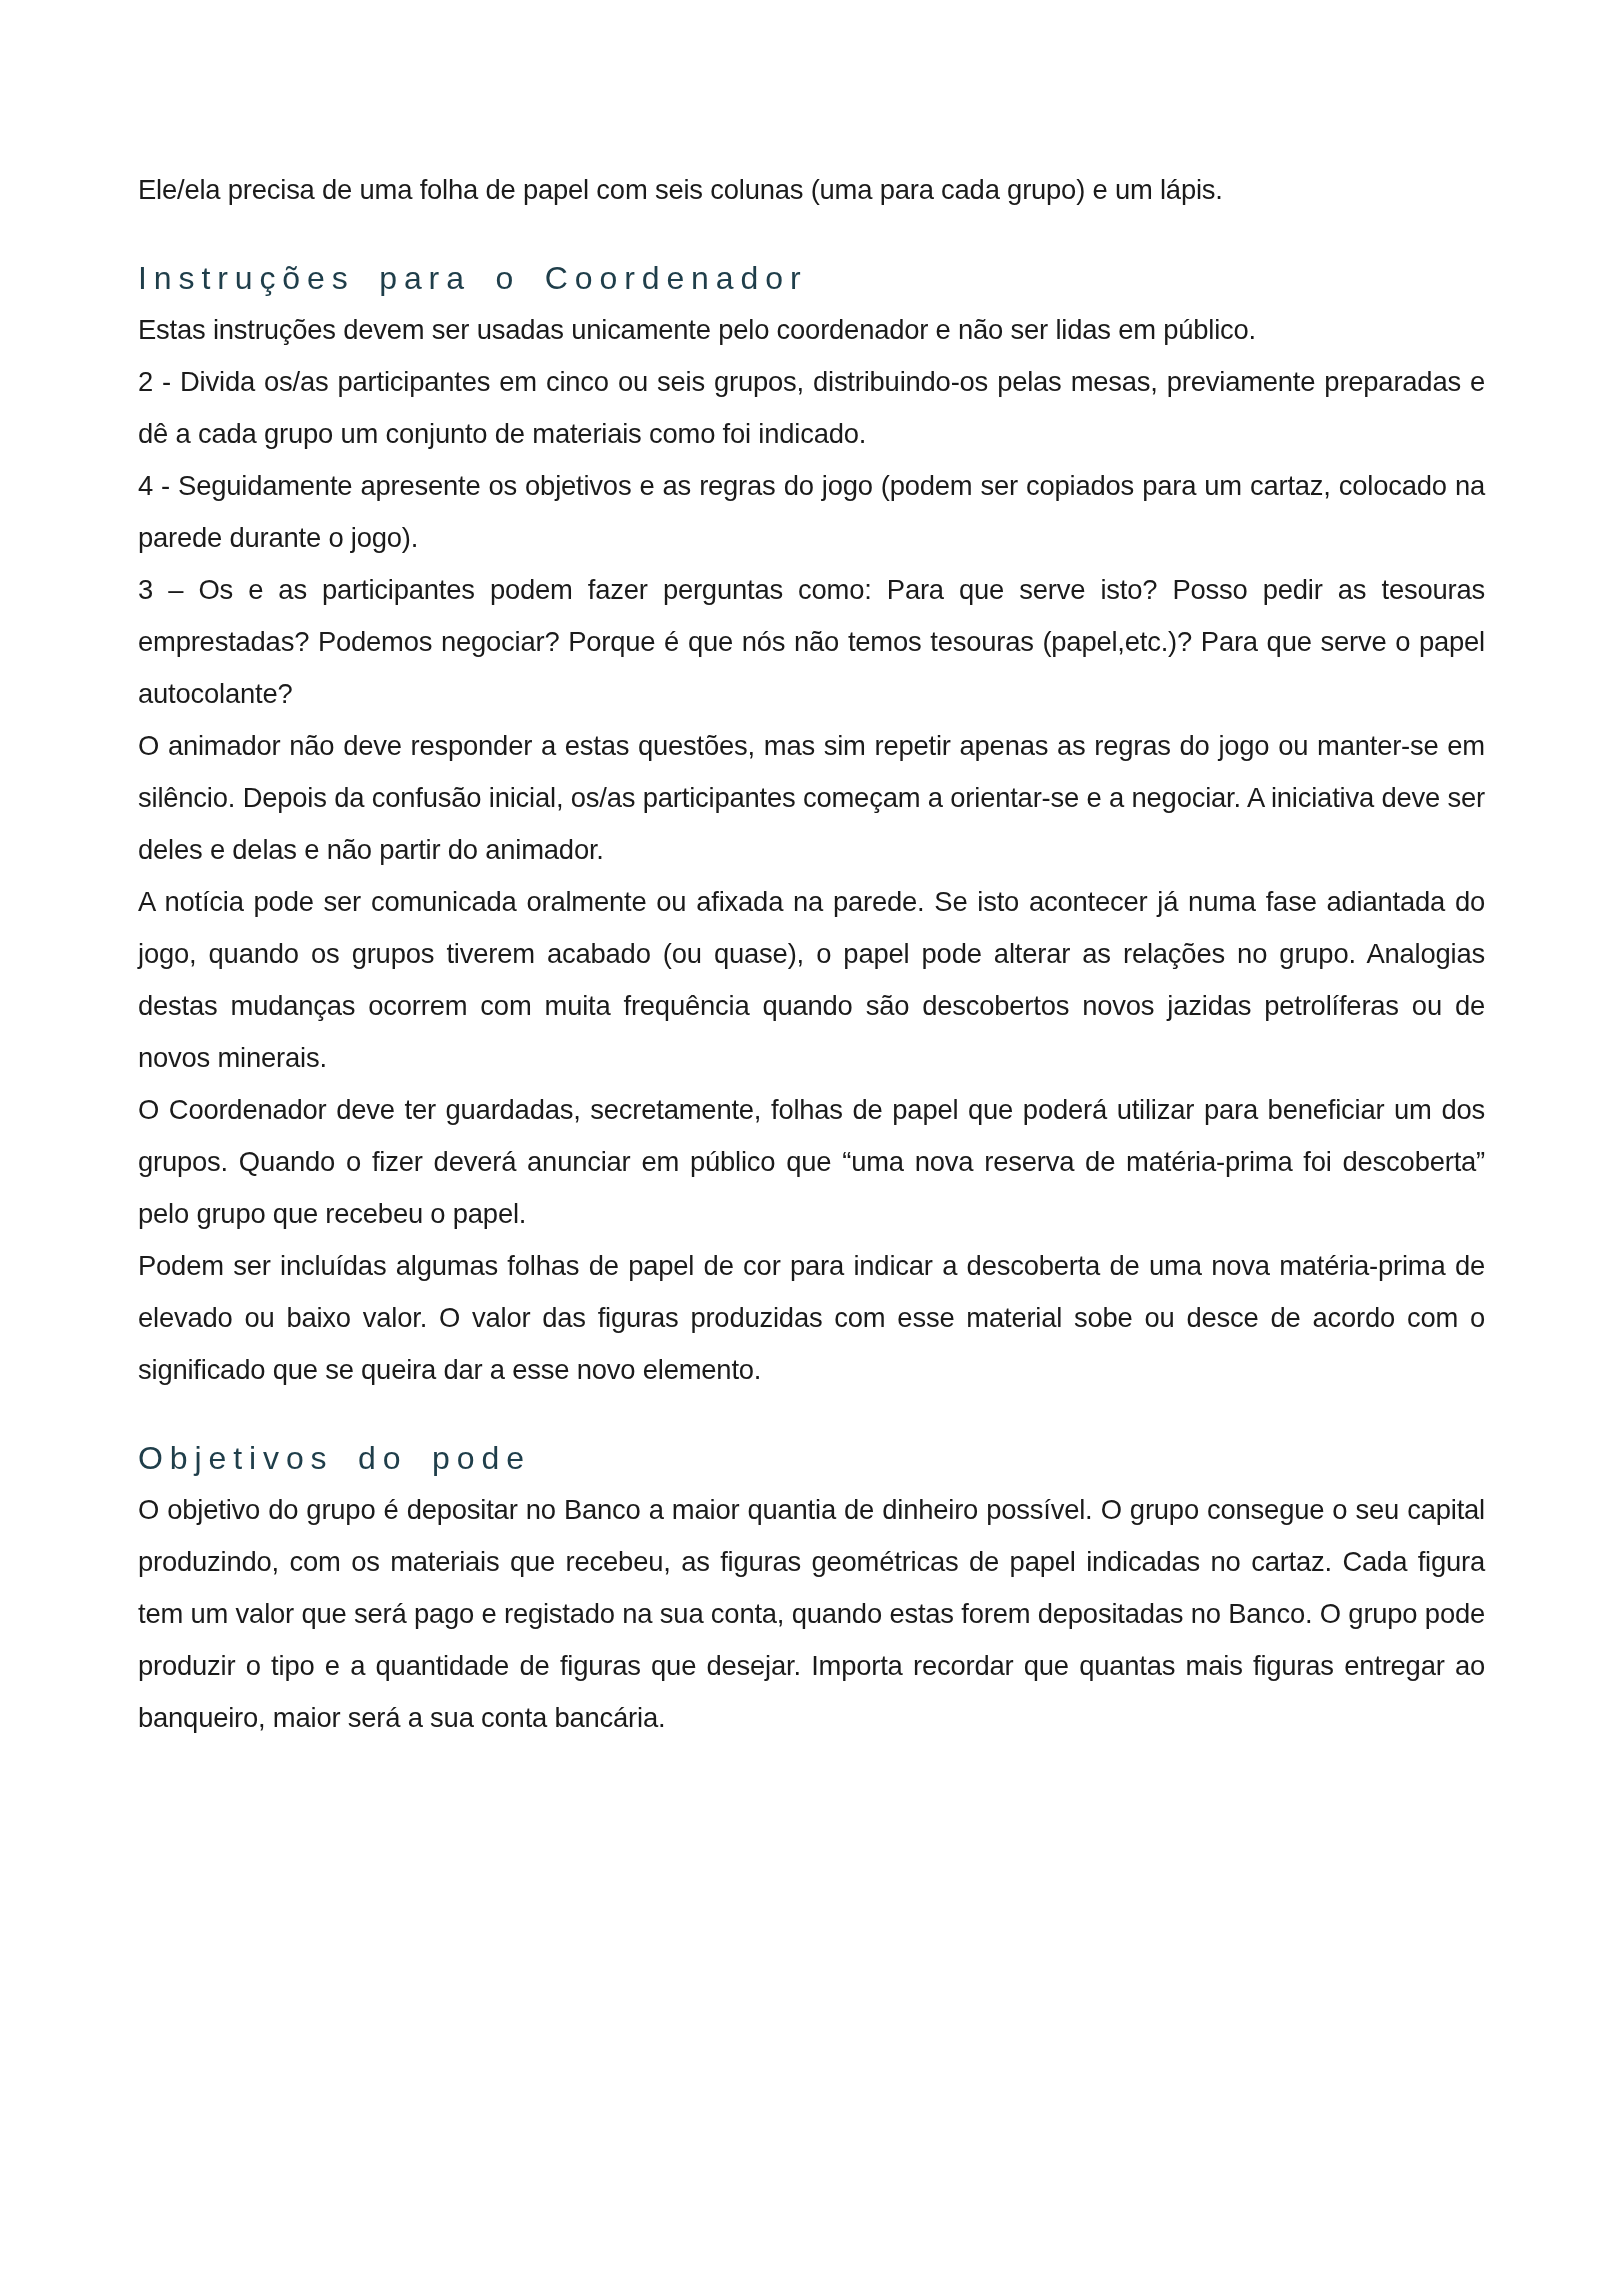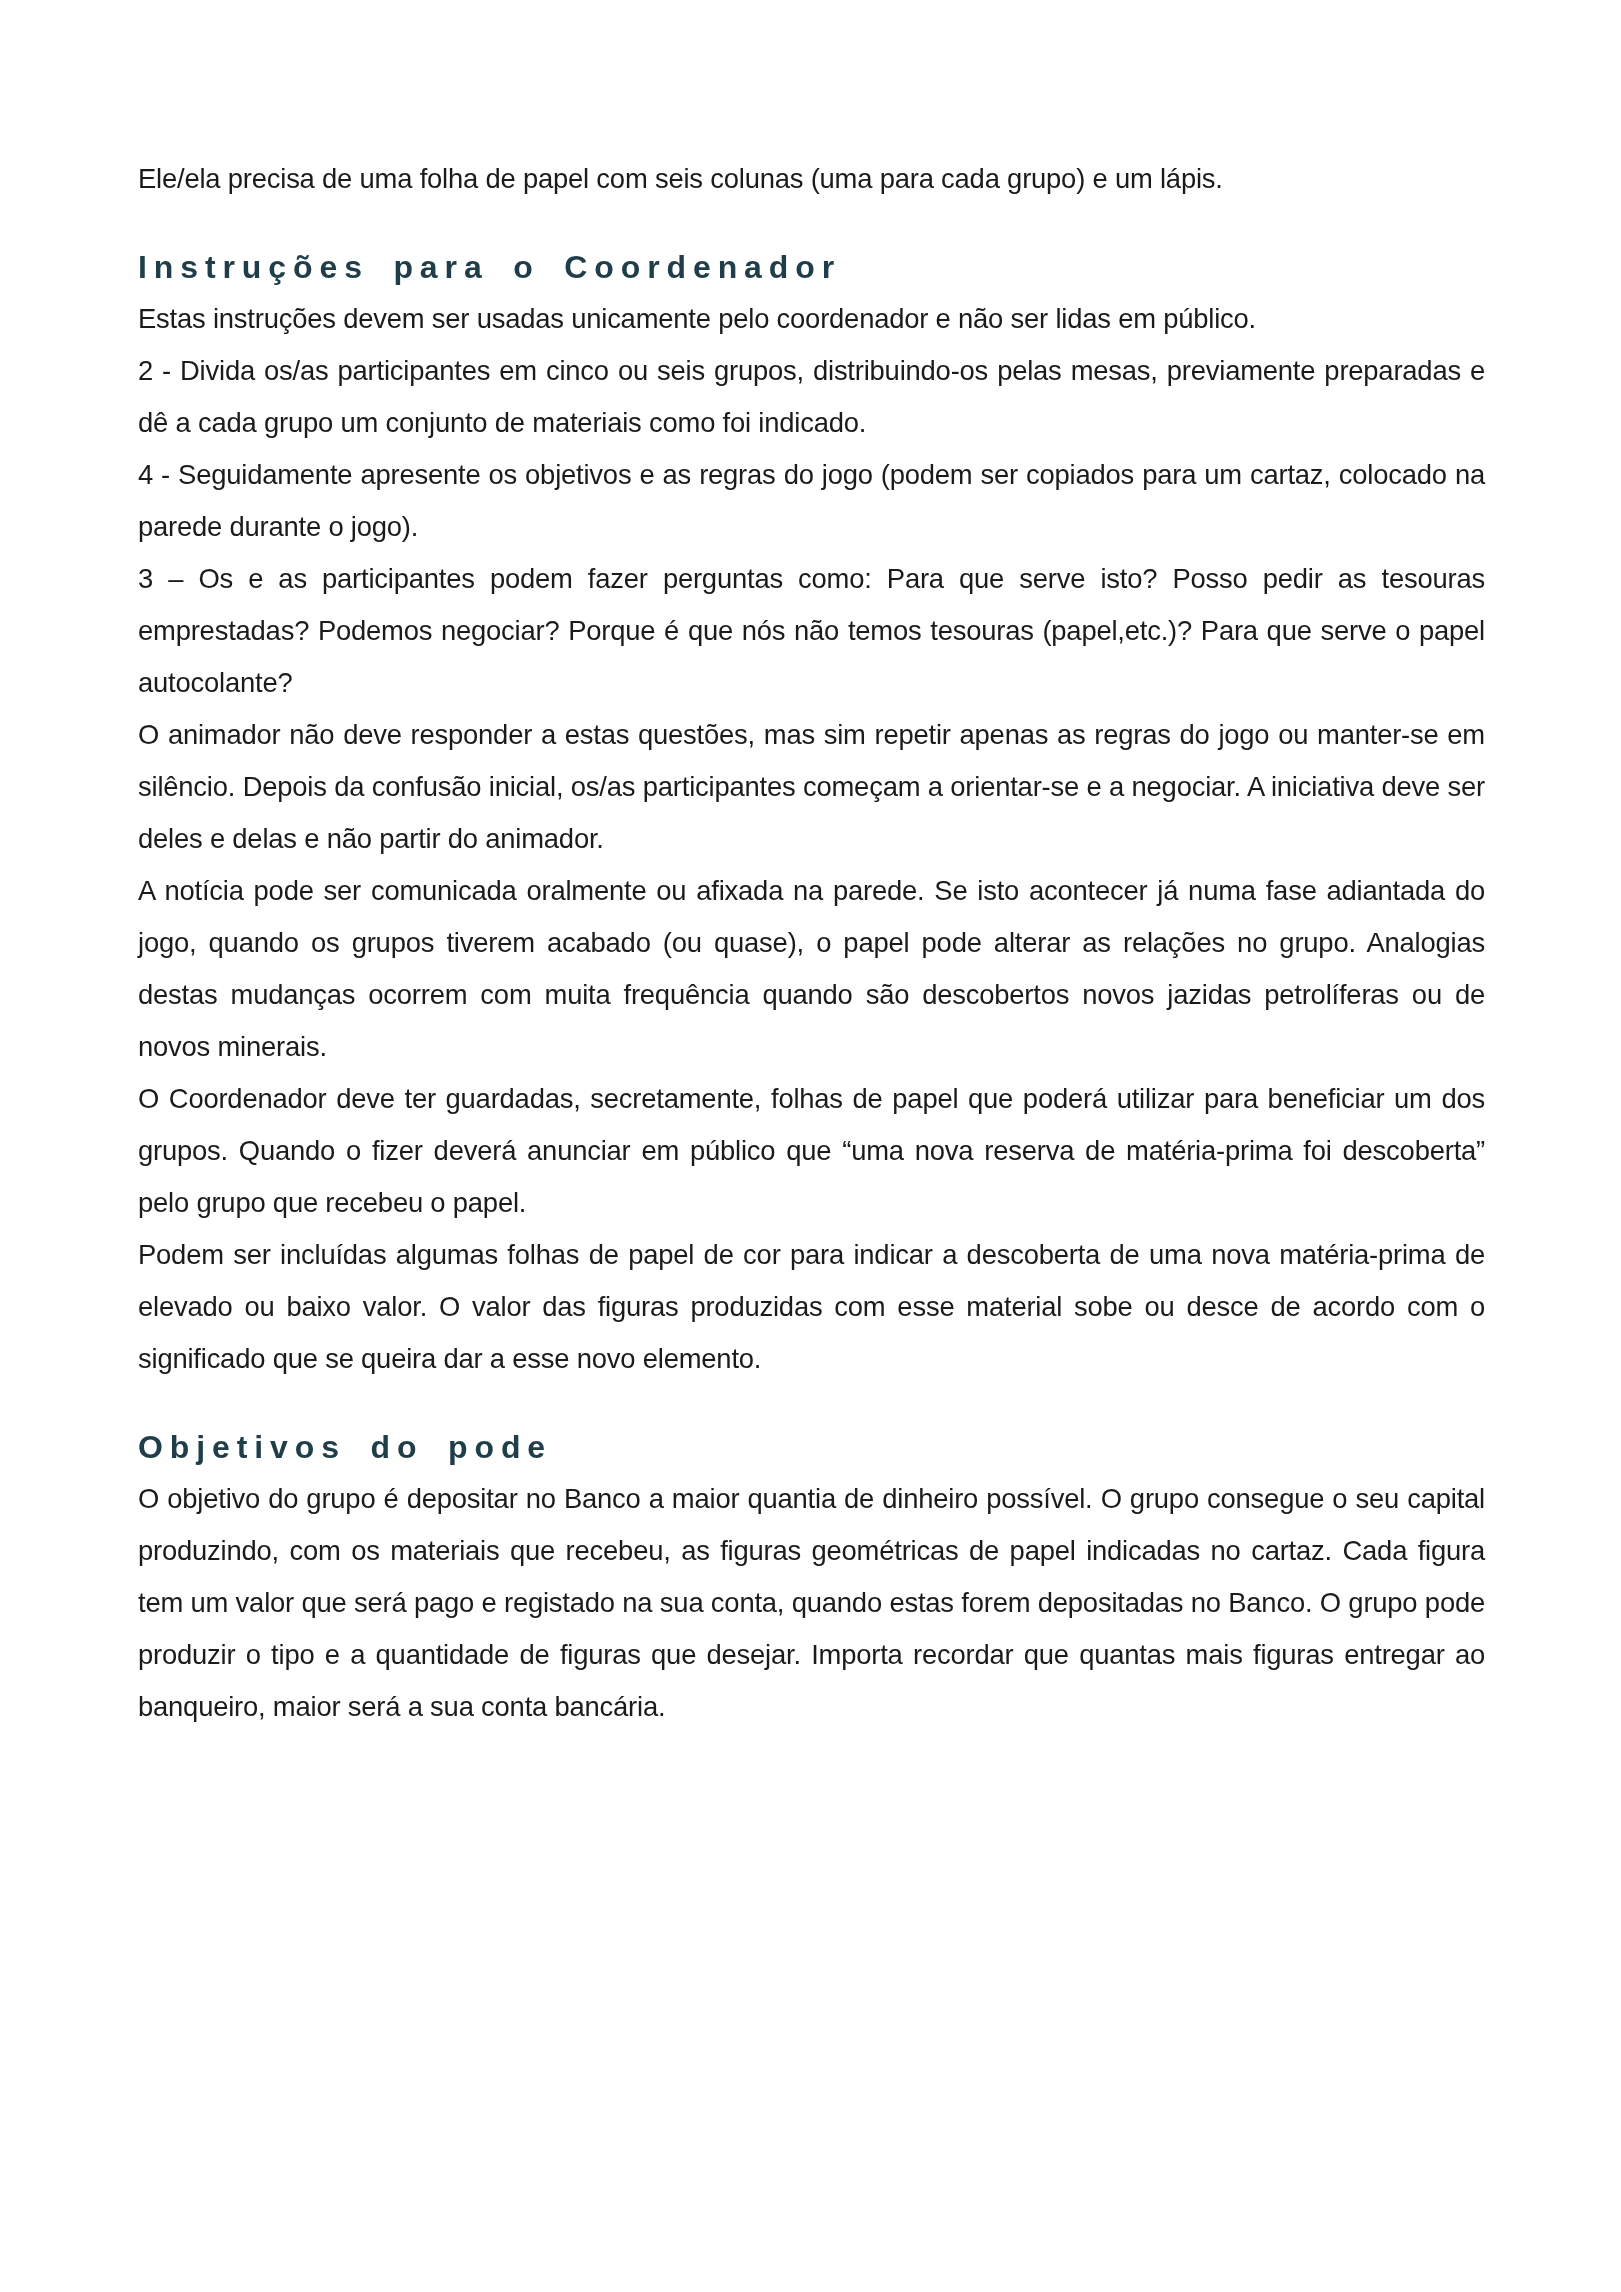--- a/index.html
+++ b/index.html
@@ -11,37 +11,37 @@
   .page {
     position: relative;
     width: 1621px;
     height: 2293px;
     background: #ffffff;
     overflow: hidden;
   }
   .content {
     position: absolute;
     left: 138px;
-    top: 153px;
+    top: 164px;
     width: 1347px;
   }
   .content p {
     margin: 0;
     font-family: "Liberation Sans", "DejaVu Sans", sans-serif;
     font-weight: 300;
     font-size: 27.4px;
     line-height: 52px;
     letter-spacing: -0.2px;
     color: #1b1b1b;
     text-align: justify;
   }
   .content h2 {
     margin: 36px 0 0 0;
     font-family: "Liberation Sans", "DejaVu Sans", sans-serif;
-    font-weight: bold;
+    font-weight: normal;
     font-size: 32px;
     line-height: 52px;
     letter-spacing: 6.9px;
     word-spacing: 8.8px;
     color: #1f3e4a;
     text-align: left;
   }
 </style>
 </head>
 <body>

